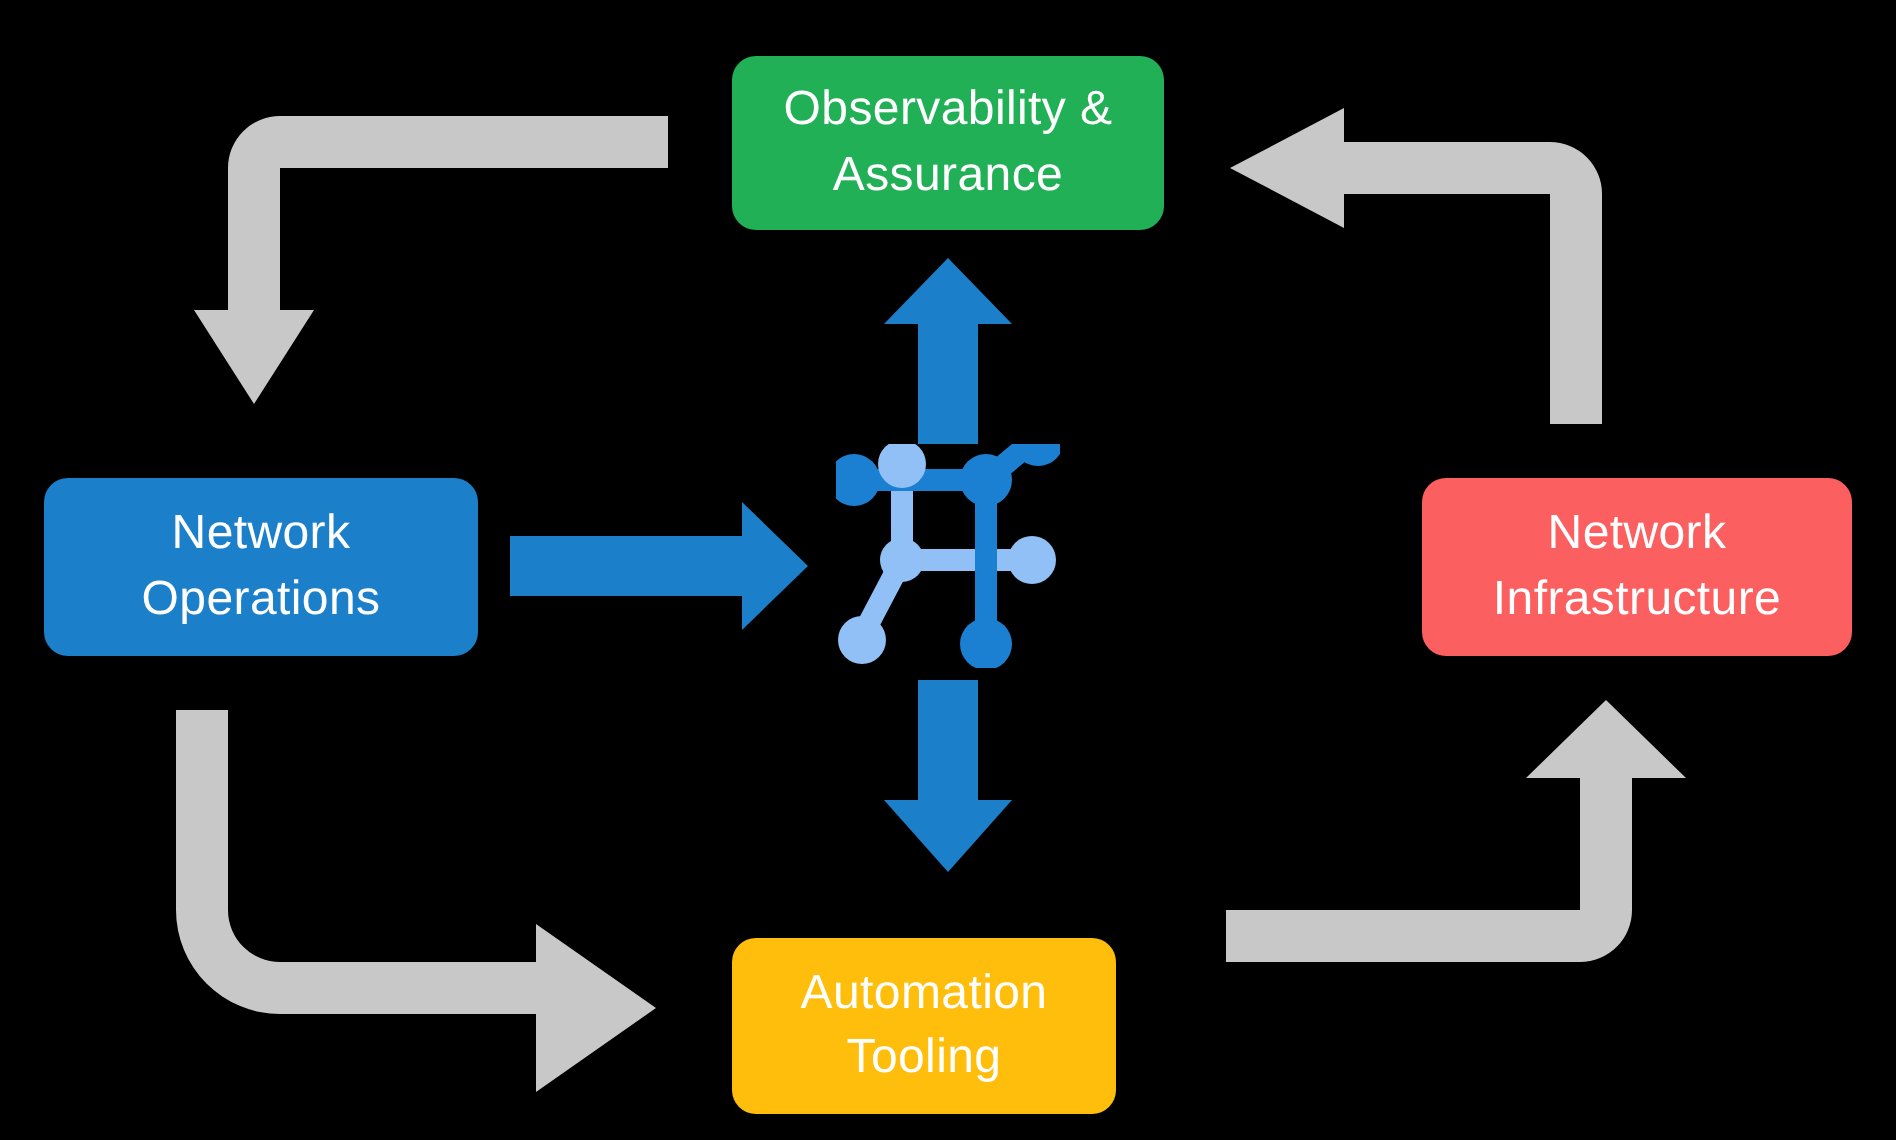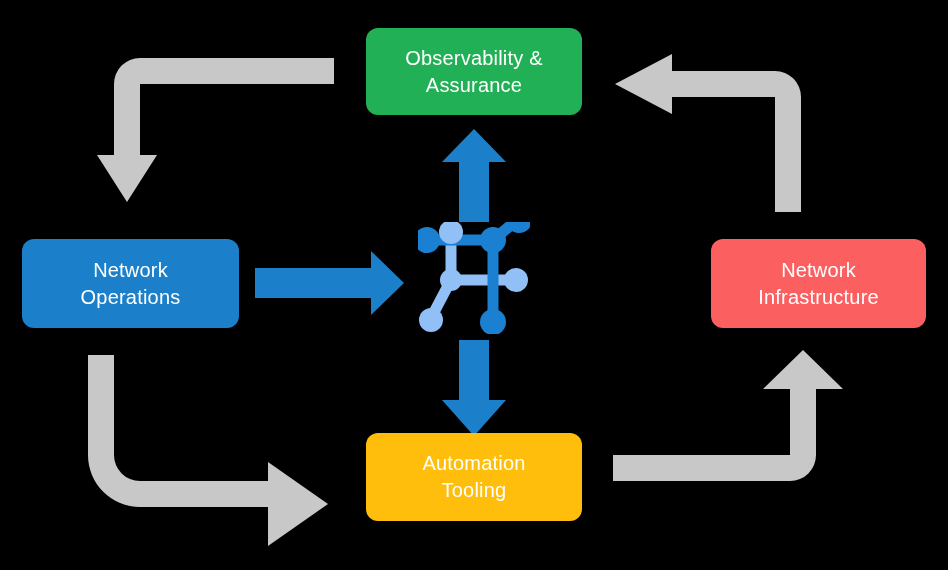--- a/index.html
+++ b/index.html
@@ -18,40 +18,40 @@
     overflow: hidden;
   }
   .node-box {
     position: absolute;
     display: flex;
     align-items: center;
     justify-content: center;
     text-align: center;
     border-radius: 12px;
     color: #ffffff;
-    font-size: 20px;
+    font-size: 24px;
     line-height: 1.35;
     font-weight: 400;
     letter-spacing: 0.2px;
     box-sizing: border-box;
     padding: 6px 10px;
     white-space: pre-line;
     user-select: none;
   }
   #box-observability {
     left: 366px;  top: 28px;  width: 216px; height: 87px;
   }
   #box-operations {
     left: 22px;   top: 239px; width: 217px; height: 89px;
   }
   #box-infrastructure {
     left: 711px;  top: 239px; width: 215px; height: 89px;
   }
   #box-automation {
-    left: 366px;  top: 433px; width: 216px; height: 88px;
+    left: 366px;  top: 469px; width: 192px; height: 88px;
   }
   .svg-layer {
     position: absolute;
     left: 0; top: 0;
     width: 948px;
     height: 570px;
   }
   .net-icon {
     position: absolute;
     left: 418px;

